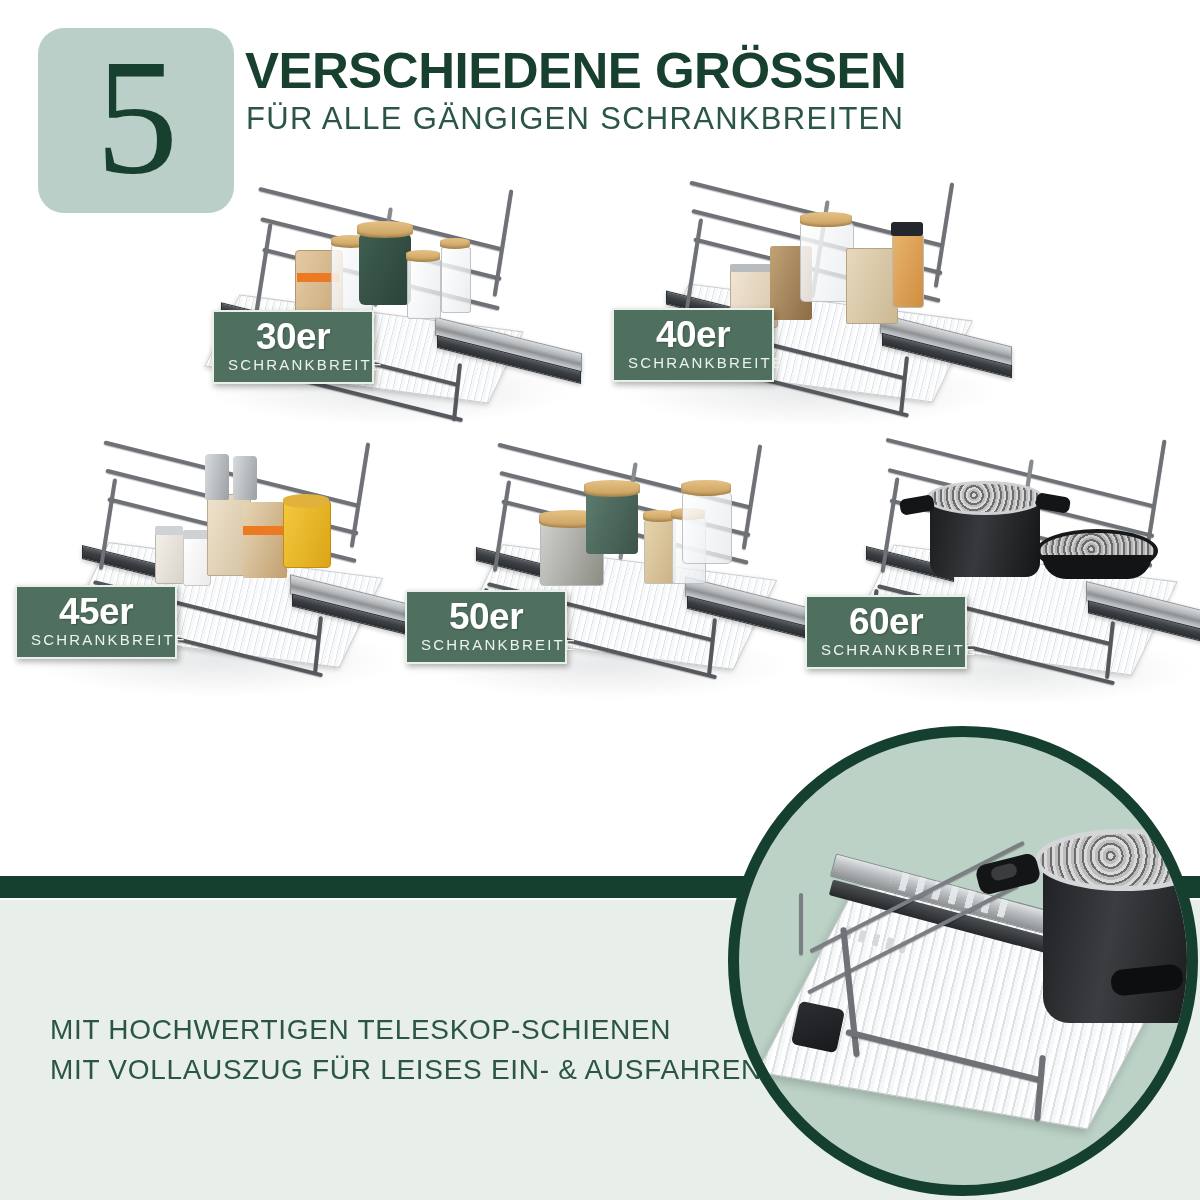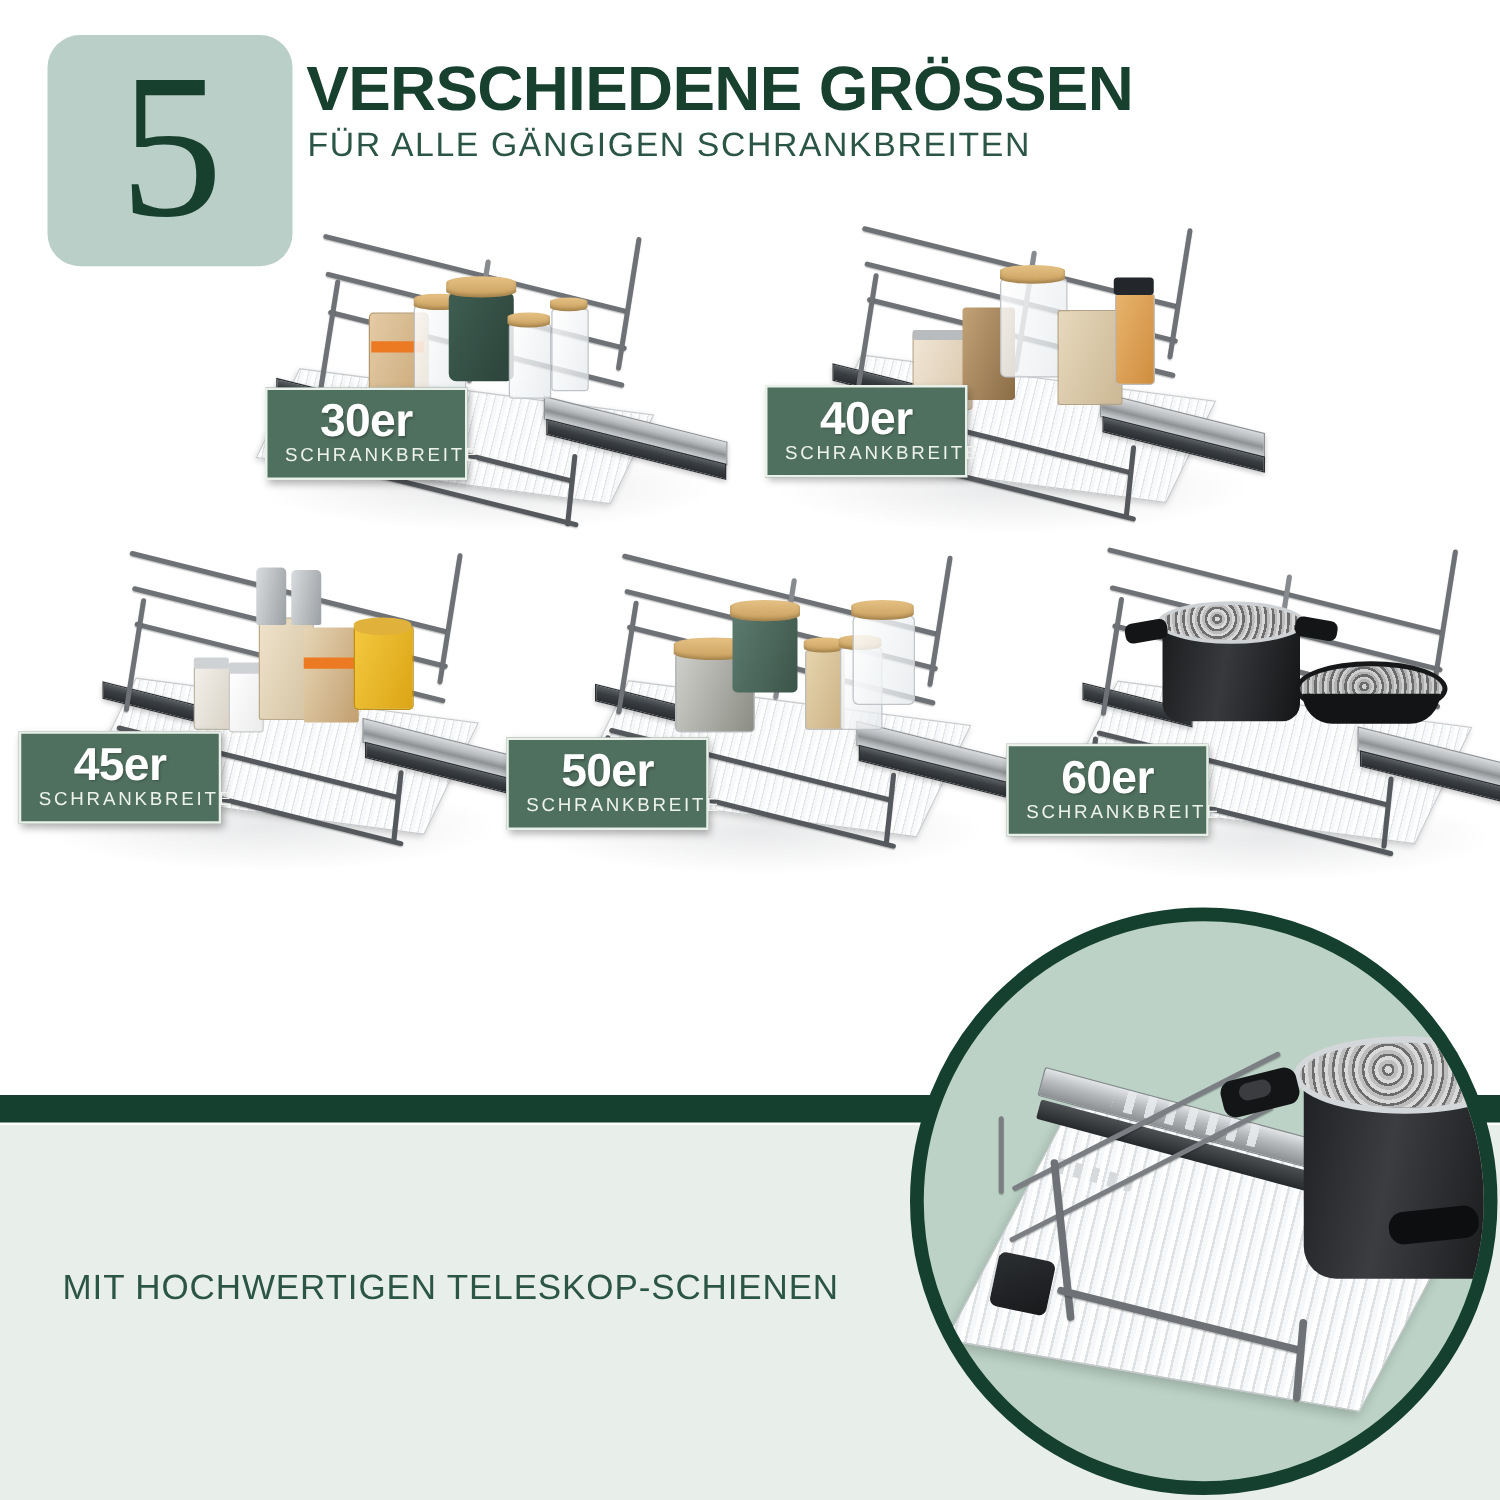--- a/index.html
+++ b/index.html
@@ -29,21 +29,21 @@
   .title{
     position:absolute;left:245px;top:42px;
     font-size:50px;font-weight:bold;color:#17402f;
     letter-spacing:-0.5px;
     transform:scaleX(1.02);
     transform-origin:left center;
     white-space:nowrap;
   }
   .subtitle{
     position:absolute;left:246px;top:101px;
-    font-size:27px;font-weight:400;color:#2b5545;
+    font-size:31px;font-weight:400;color:#2b5545;
     letter-spacing:1.3px;
     white-space:nowrap;
   }
 
   
   .tile{position:absolute;}
   .shadowpad{
     position:absolute;border-radius:50%;
     background:radial-gradient(ellipse at 50% 50%, rgba(140,145,150,.20), rgba(160,165,170,0) 70%);
   }
@@ -349,20 +349,21 @@
       <span class="small">SCHRANKBREITE</span>
     </div>
   </div>
 
   <div class="divider"></div>
 
   <div class="bottom-panel"></div>
 
   <div class="sub2">
     <div>MIT HOCHWERTIGEN TELESKOP-SCHIENEN</div>
+    <div>MIT VOLLAUSZUG FÜR LEISES EIN- &amp; AUSFAHREN</div>
   </div>
 
   <div class="circle-wrap">
     <div class="circle">
       <div class="circle-inner">
 
         <div style="position:absolute;left:52px;top:176px;width:360px;height:186px;
             transform:skewX(-28deg) skewY(9deg);
             background:repeating-linear-gradient(73deg,#ffffff 0 4px,#dfe2e4 4px 6px,#f6f7f8 6px 10px);
             border:1px solid #c5c8ca;box-shadow:0 4px 9px rgba(0,0,0,.18);"></div>

